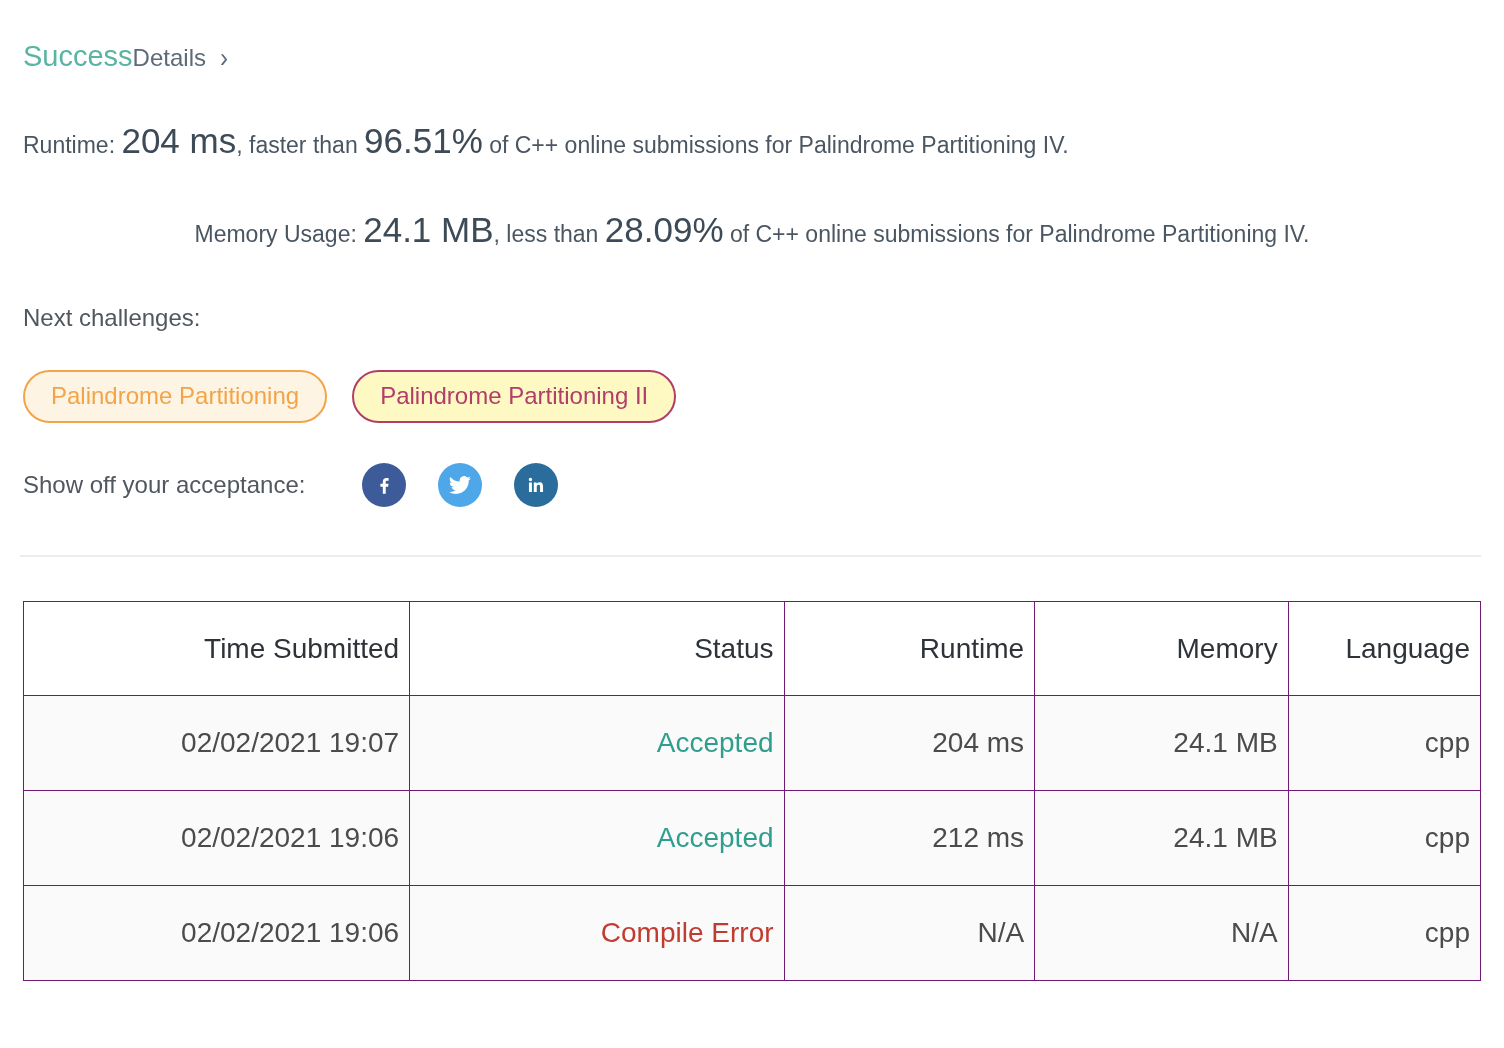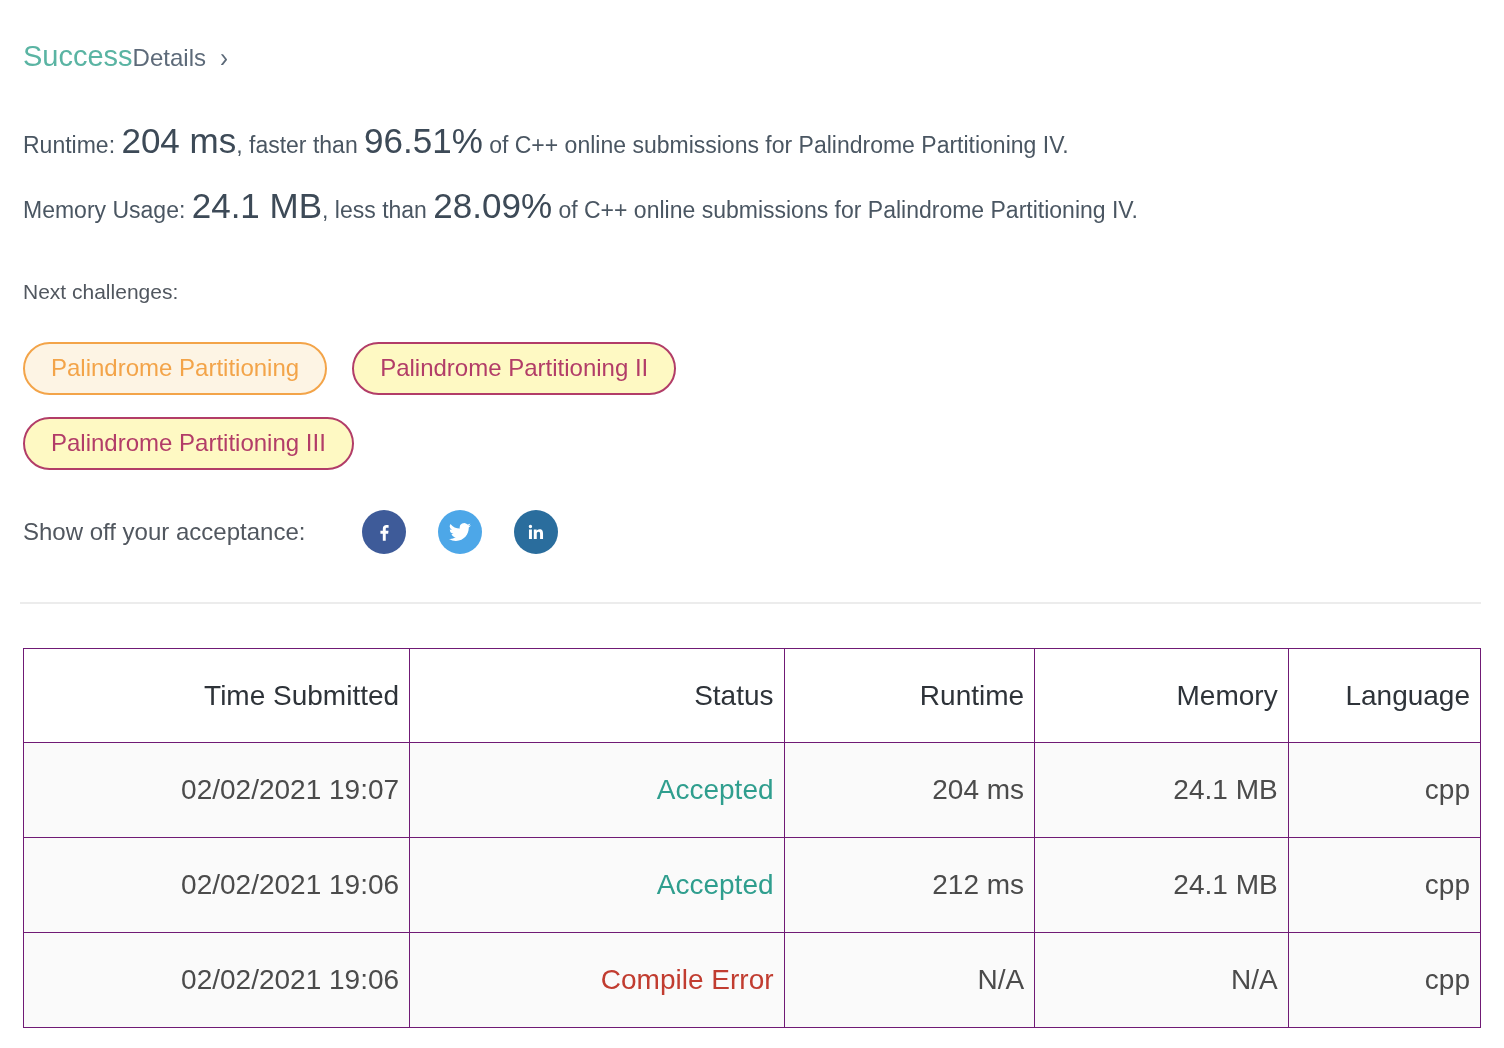--- a/index.html
+++ b/index.html
@@ -12,25 +12,25 @@
   .page { padding: 28px 23px 0 23px; }
 
   
   .result-header { display: flex; align-items: baseline; margin-top: 12px; }
   .success { font-size: 29px; color: #5ab4a3; }
   .details { display: inline-flex; align-items: center; gap: 14px; color: #5d6a79; font-size: 24px; cursor: pointer; text-decoration: none; }
   .details .chev { font-size: 24px; color: #5d6a79; transform: scaleY(1.15); }
 
   
   .stat-line { margin: 48px 0 0 0; font-size: 23px; color: #4a5662; line-height: 40px; }
-  .stat-line + .stat-line { margin-top: 21px; }
+  .stat-line + .stat-line { margin-top: 45px; text-align: center; }
   .stat-line .big { font-size: 35px; color: #3d4a57; }
 
   
-  .section-label { margin: 50px 0 0 0; font-size: 21px; color: #51575f; }
+  .section-label { margin: 50px 0 0 0; font-size: 24px; color: #51575f; }
   .tags { margin-top: 38px; max-width: 800px; display: flex; flex-wrap: wrap; gap: 22px 25px; }
   .tag {
     display: inline-block; font-size: 24px; line-height: 24px;
     padding: 12px 26px 13px 26px; border-radius: 27px; border: 2px solid;
     cursor: pointer; white-space: nowrap;
   }
   .tag.medium { color: #f3a449; border-color: #f3a449; background: #fdf4e4; }
   .tag.hard { color: #b23d68; border-color: #b23d68; background: #fef9c3; }
 
   
@@ -78,21 +78,20 @@
   <p class="stat-line"><span>Memory Usage:</span>
     <span class="big">24.1 MB</span><span>, less than</span>
     <span class="big">28.09%</span>
     <span>of C++ online submissions for Palindrome Partitioning IV.</span></p>
 
   <p class="section-label">Next challenges:</p>
 
   <div class="tags">
     <span class="tag medium">Palindrome Partitioning</span>
     <span class="tag hard">Palindrome Partitioning II</span>
-    <span class="tag hard">Palindrome Partitioning III</span>
   </div>
 
   <div class="share-row">
     <span class="share-label">Show off your acceptance:</span>
     <div class="social-icons">
       <a class="social" style="background-color: rgb(62, 91, 153);">
         <svg width="21" height="21" viewBox="0 0 24 24" fill="#ffffff" aria-hidden="true">
           <path d="M13.4 21.5v-8.2h2.76l.42-3.2H13.4V8.05c0-.93.26-1.56 1.59-1.56h1.7V3.63c-.29-.04-1.29-.13-2.49-.13-2.44 0-4.12 1.49-4.12 4.23v2.36H7.33v3.21h2.75v8.2h3.32z"></path>
         </svg>
       </a>

